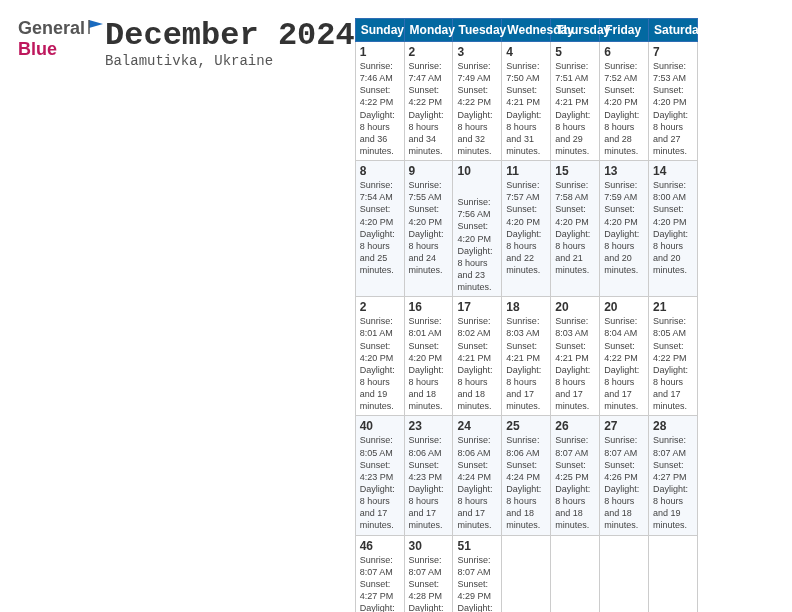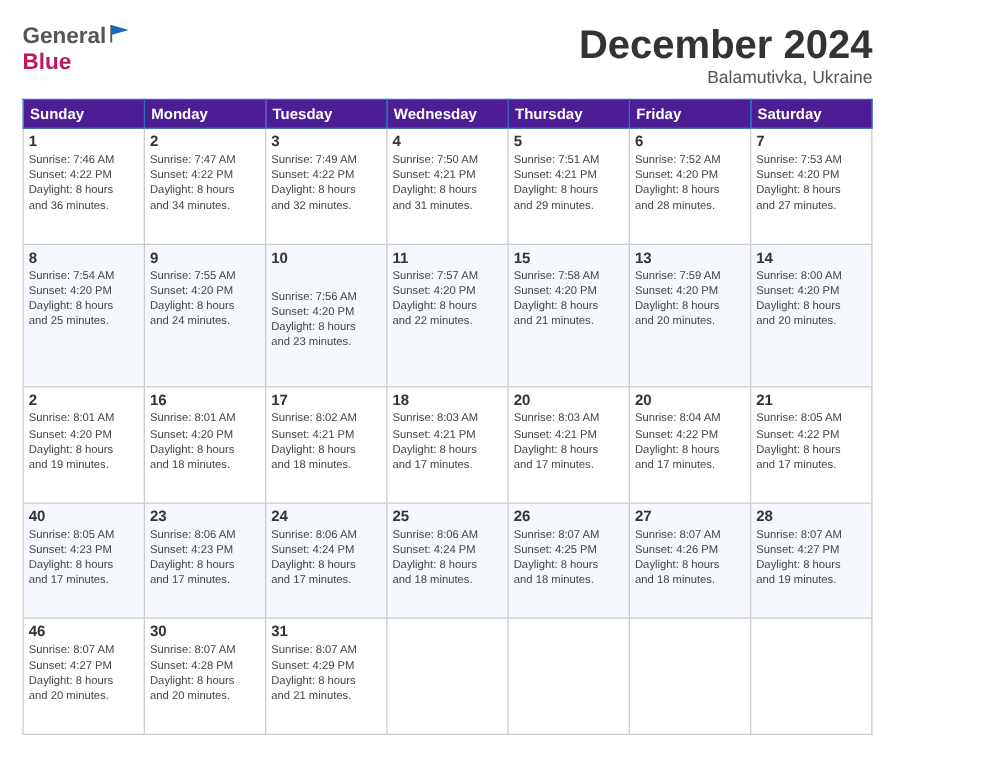--- a/index.html
+++ b/index.html
@@ -8,21 +8,20 @@
       background: #fff;
       width: 792px;
       height: 612px;
       overflow: hidden;
     }
     .page {
       width: 716px;
       height: 612px;
       padding: 18px 18px 24px 18px;
       display: flex;
-      flex-direction: column;
     }
     .header {
       display: flex;
       justify-content: space-between;
       align-items: flex-start;
       margin-bottom: 10px;
     }
     .logo {
       display: flex;
       flex-direction: column;
@@ -37,40 +36,40 @@
     }
     .logo-general { color: #555; font-weight: bold; }
     .logo-blue { color: #be185d; font-weight: bold; }
     .logo-icon {
       width: 18px;
       height: 18px;
       margin-left: 2px;
       position: relative;
       top: -2px;
     }
-    .title-block { text-align: right; }
+    .title-block { text-align: left; font-family: Liberation Mono, monospace; }
     .month-title {
       font-size: 32px;
       font-weight: bold;
       color: #333;
       line-height: 1.1;
     }
     .subtitle {
       font-size: 14px;
       color: #555;
     }
     .calendar {
       flex: 1;
       border: 1px solid #ccc;
       border-collapse: collapse;
       width: 100%;
       table-layout: fixed;
     }
     .calendar th {
-      background-color: #4c1d95;
+      background-color: #0369a1;
       color: #fff;
       font-size: 12px;
       font-weight: bold;
       text-align: left;
       padding: 4px 5px;
       border: 1px solid #2e6db4;
     }
     .calendar td {
       border: 1px solid #ccc;
       vertical-align: top;
@@ -346,21 +345,21 @@
 and 20 minutes.</div>
           </td>
           <td>
             <span class="day-number">30</span>
             <div class="day-info" style="white-space: pre-line;">Sunrise: 8:07 AM
 Sunset: 4:28 PM
 Daylight: 8 hours
 and 20 minutes.</div>
           </td>
           <td>
-            <span class="day-number">31</span>
+            <span class="day-number">51</span>
             <div class="day-info" style="white-space: pre-line;">Sunrise: 8:07 AM
 Sunset: 4:29 PM
 Daylight: 8 hours
 and 21 minutes.</div>
           </td>
           <td class="empty"></td>
           <td class="empty"></td>
           <td class="empty"></td>
           <td class="empty"></td>
         </tr>

